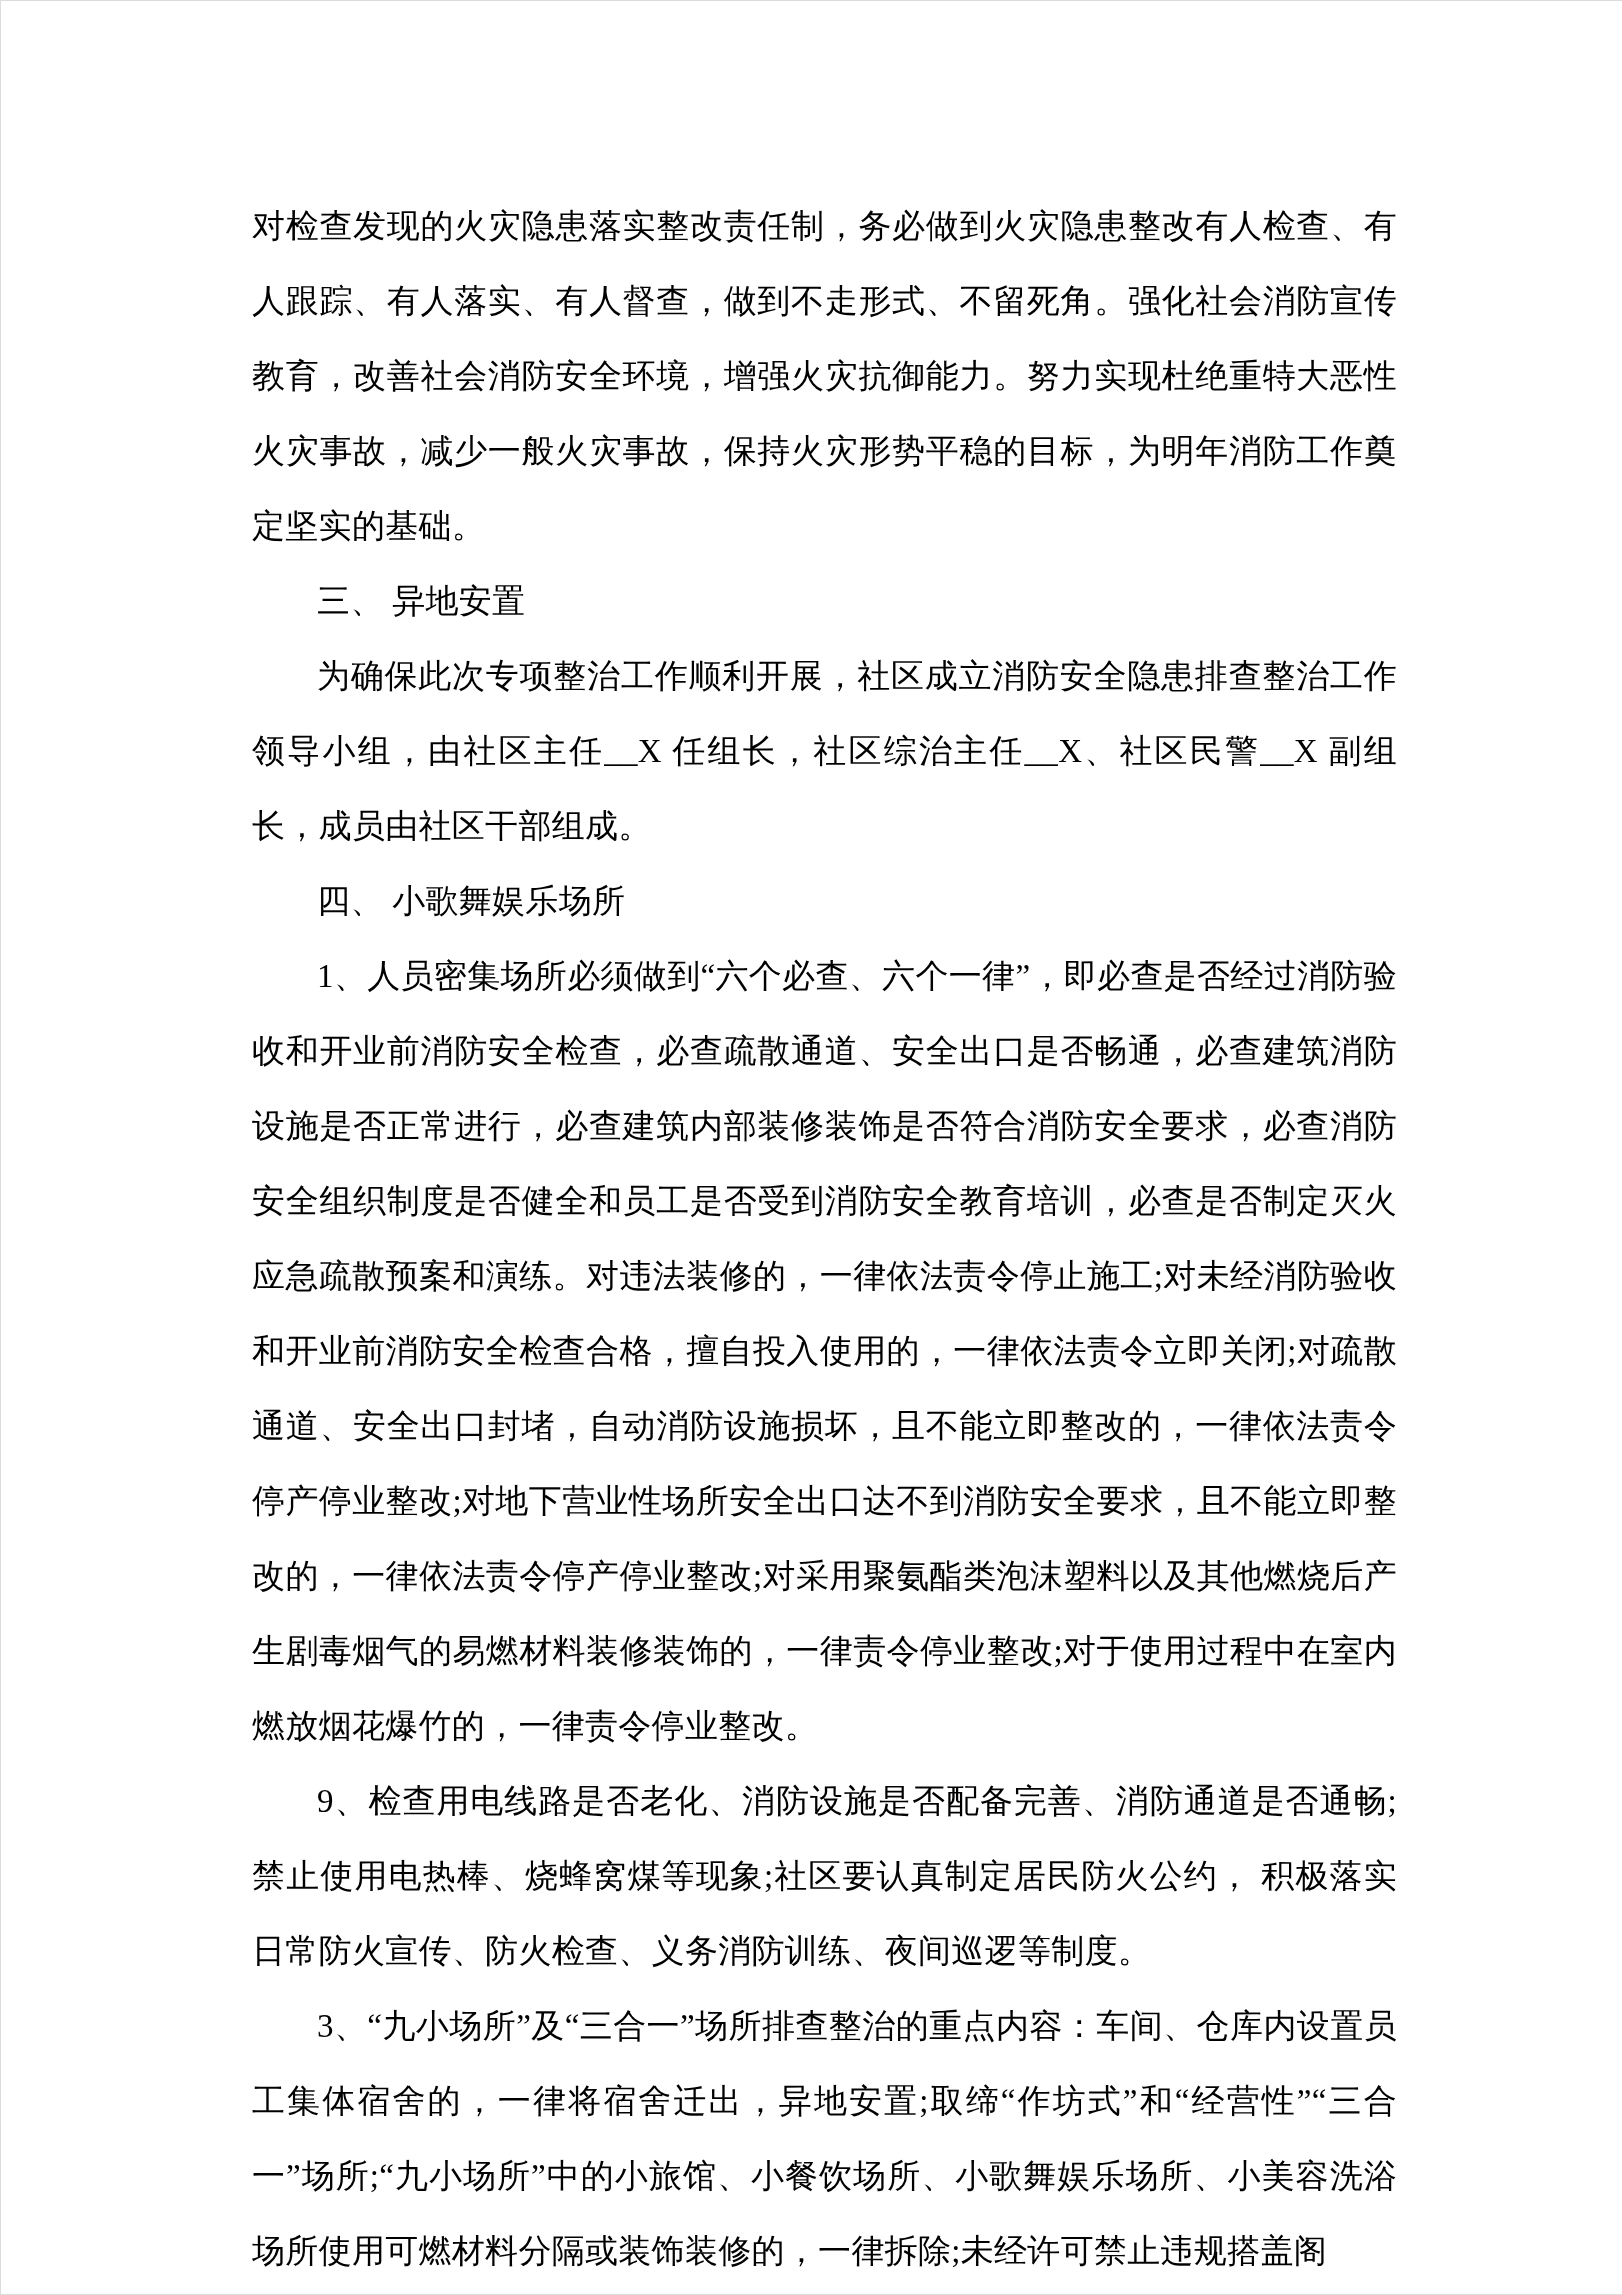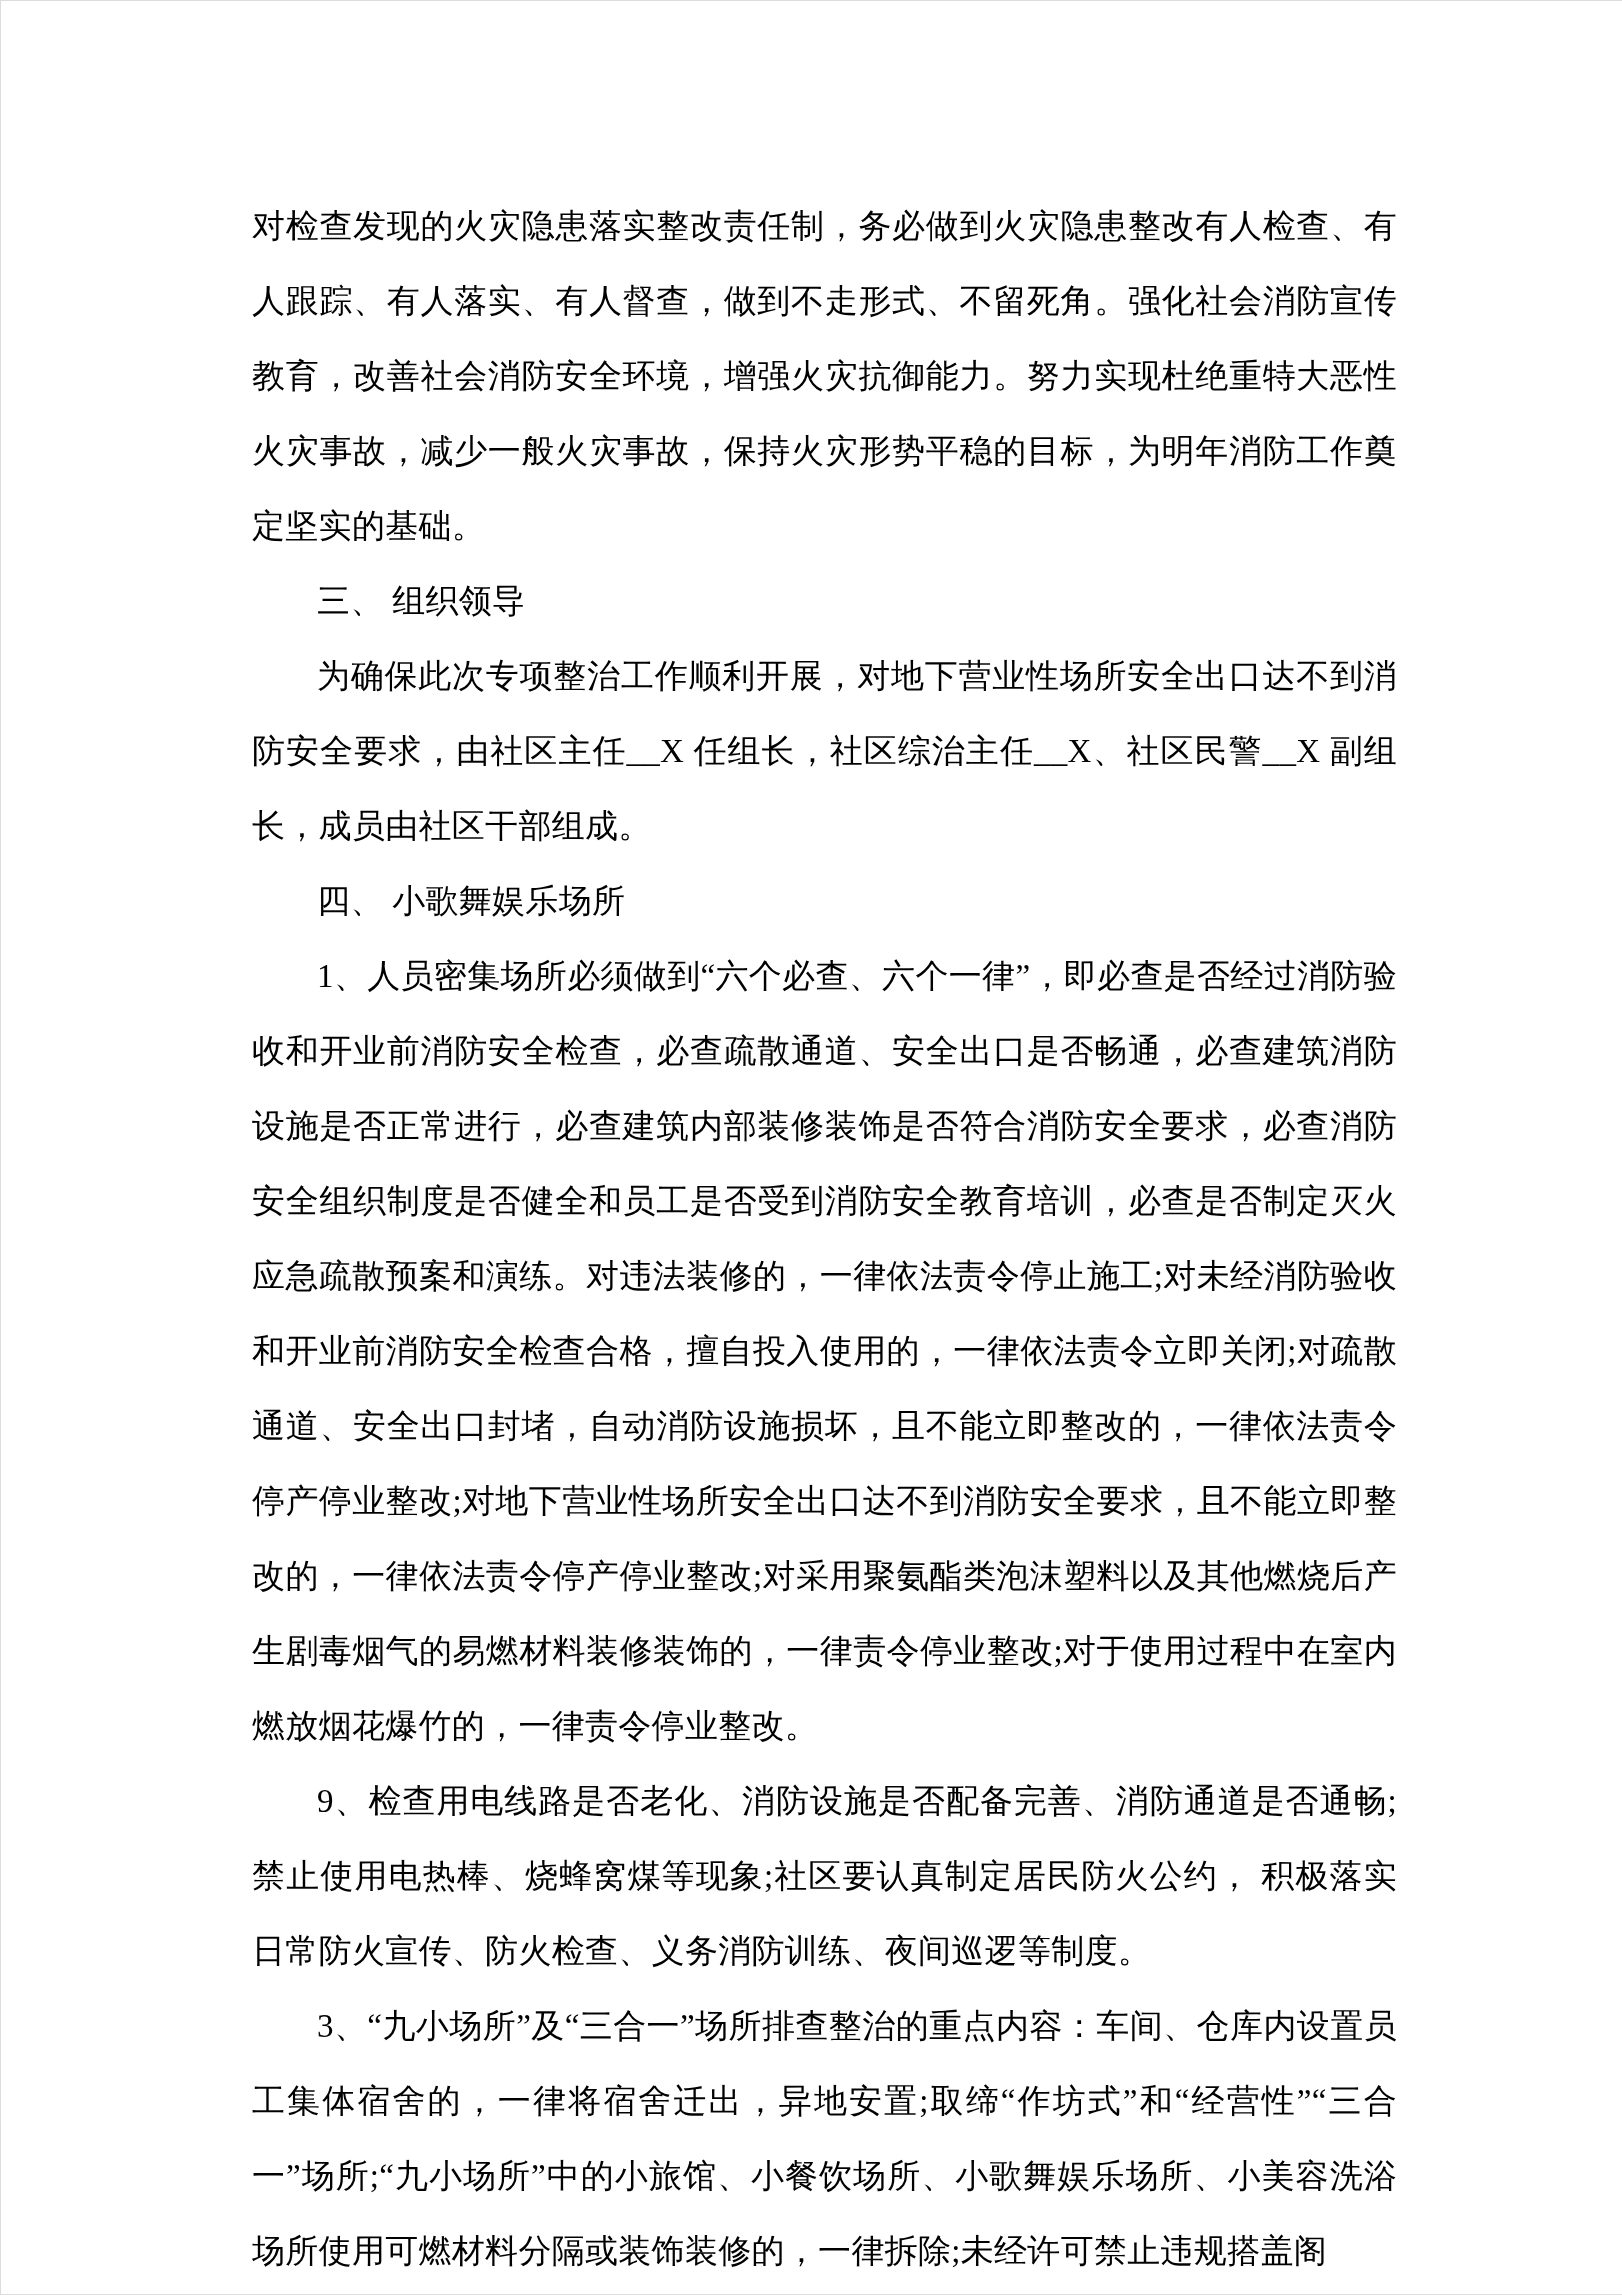--- a/index.html
+++ b/index.html
@@ -39,21 +39,21 @@
   .para-flush {
     text-indent: 0;
   }
 </style>
 </head>
 <body>
 
 <div class="page">
   <div class="content">
     <p class="para-flush">对检查发现的火灾隐患落实整改责任制，务必做到火灾隐患整改有人检查、有人跟踪、有人落实、有人督查，做到不走形式、不留死角。强化社会消防宣传教育，改善社会消防安全环境，增强火灾抗御能力。努力实现杜绝重特大恶性火灾事故，减少一般火灾事故，保持火灾形势平稳的目标，为明年消防工作奠定坚实的基础。</p>
-    <p class="para-indent">三、 组织领导</p>
-    <p class="para-indent">为确保此次专项整治工作顺利开展，对地下营业性场所安全出口达不到消防安全要求，由社区主任__X 任组长，社区综治主任__X、社区民警__X 副组长，成员由社区干部组成。</p>
+    <p class="para-indent">三、 异地安置</p>
+    <p class="para-indent">为确保此次专项整治工作顺利开展，社区成立消防安全隐患排查整治工作领导小组，由社区主任__X 任组长，社区综治主任__X、社区民警__X 副组长，成员由社区干部组成。</p>
     <p class="para-indent">四、 小歌舞娱乐场所</p>
     <p class="para-indent">1、人员密集场所必须做到“六个必查、六个一律”，即必查是否经过消防验收和开业前消防安全检查，必查疏散通道、安全出口是否畅通，必查建筑消防设施是否正常进行，必查建筑内部装修装饰是否符合消防安全要求，必查消防安全组织制度是否健全和员工是否受到消防安全教育培训，必查是否制定灭火应急疏散预案和演练。对违法装修的，一律依法责令停止施工;对未经消防验收和开业前消防安全检查合格，擅自投入使用的，一律依法责令立即关闭;对疏散通道、安全出口封堵，自动消防设施损坏，且不能立即整改的，一律依法责令停产停业整改;对地下营业性场所安全出口达不到消防安全要求，且不能立即整改的，一律依法责令停产停业整改;对采用聚氨酯类泡沫塑料以及其他燃烧后产生剧毒烟气的易燃材料装修装饰的，一律责令停业整改;对于使用过程中在室内燃放烟花爆竹的，一律责令停业整改。</p>
     <p class="para-indent">9、检查用电线路是否老化、消防设施是否配备完善、消防通道是否通畅;禁止使用电热棒、烧蜂窝煤等现象;社区要认真制定居民防火公约， 积极落实日常防火宣传、防火检查、义务消防训练、夜间巡逻等制度。</p>
     <p class="para-indent">3、“九小场所”及“三合一”场所排查整治的重点内容：车间、仓库内设置员工集体宿舍的，一律将宿舍迁出，异地安置;取缔“作坊式”和“经营性”“三合一”场所;“九小场所”中的小旅馆、小餐饮场所、小歌舞娱乐场所、小美容洗浴场所使用可燃材料分隔或装饰装修的，一律拆除;未经许可禁止违规搭盖阁</p>
   </div>
 </div>
 
 
 </body></html>

